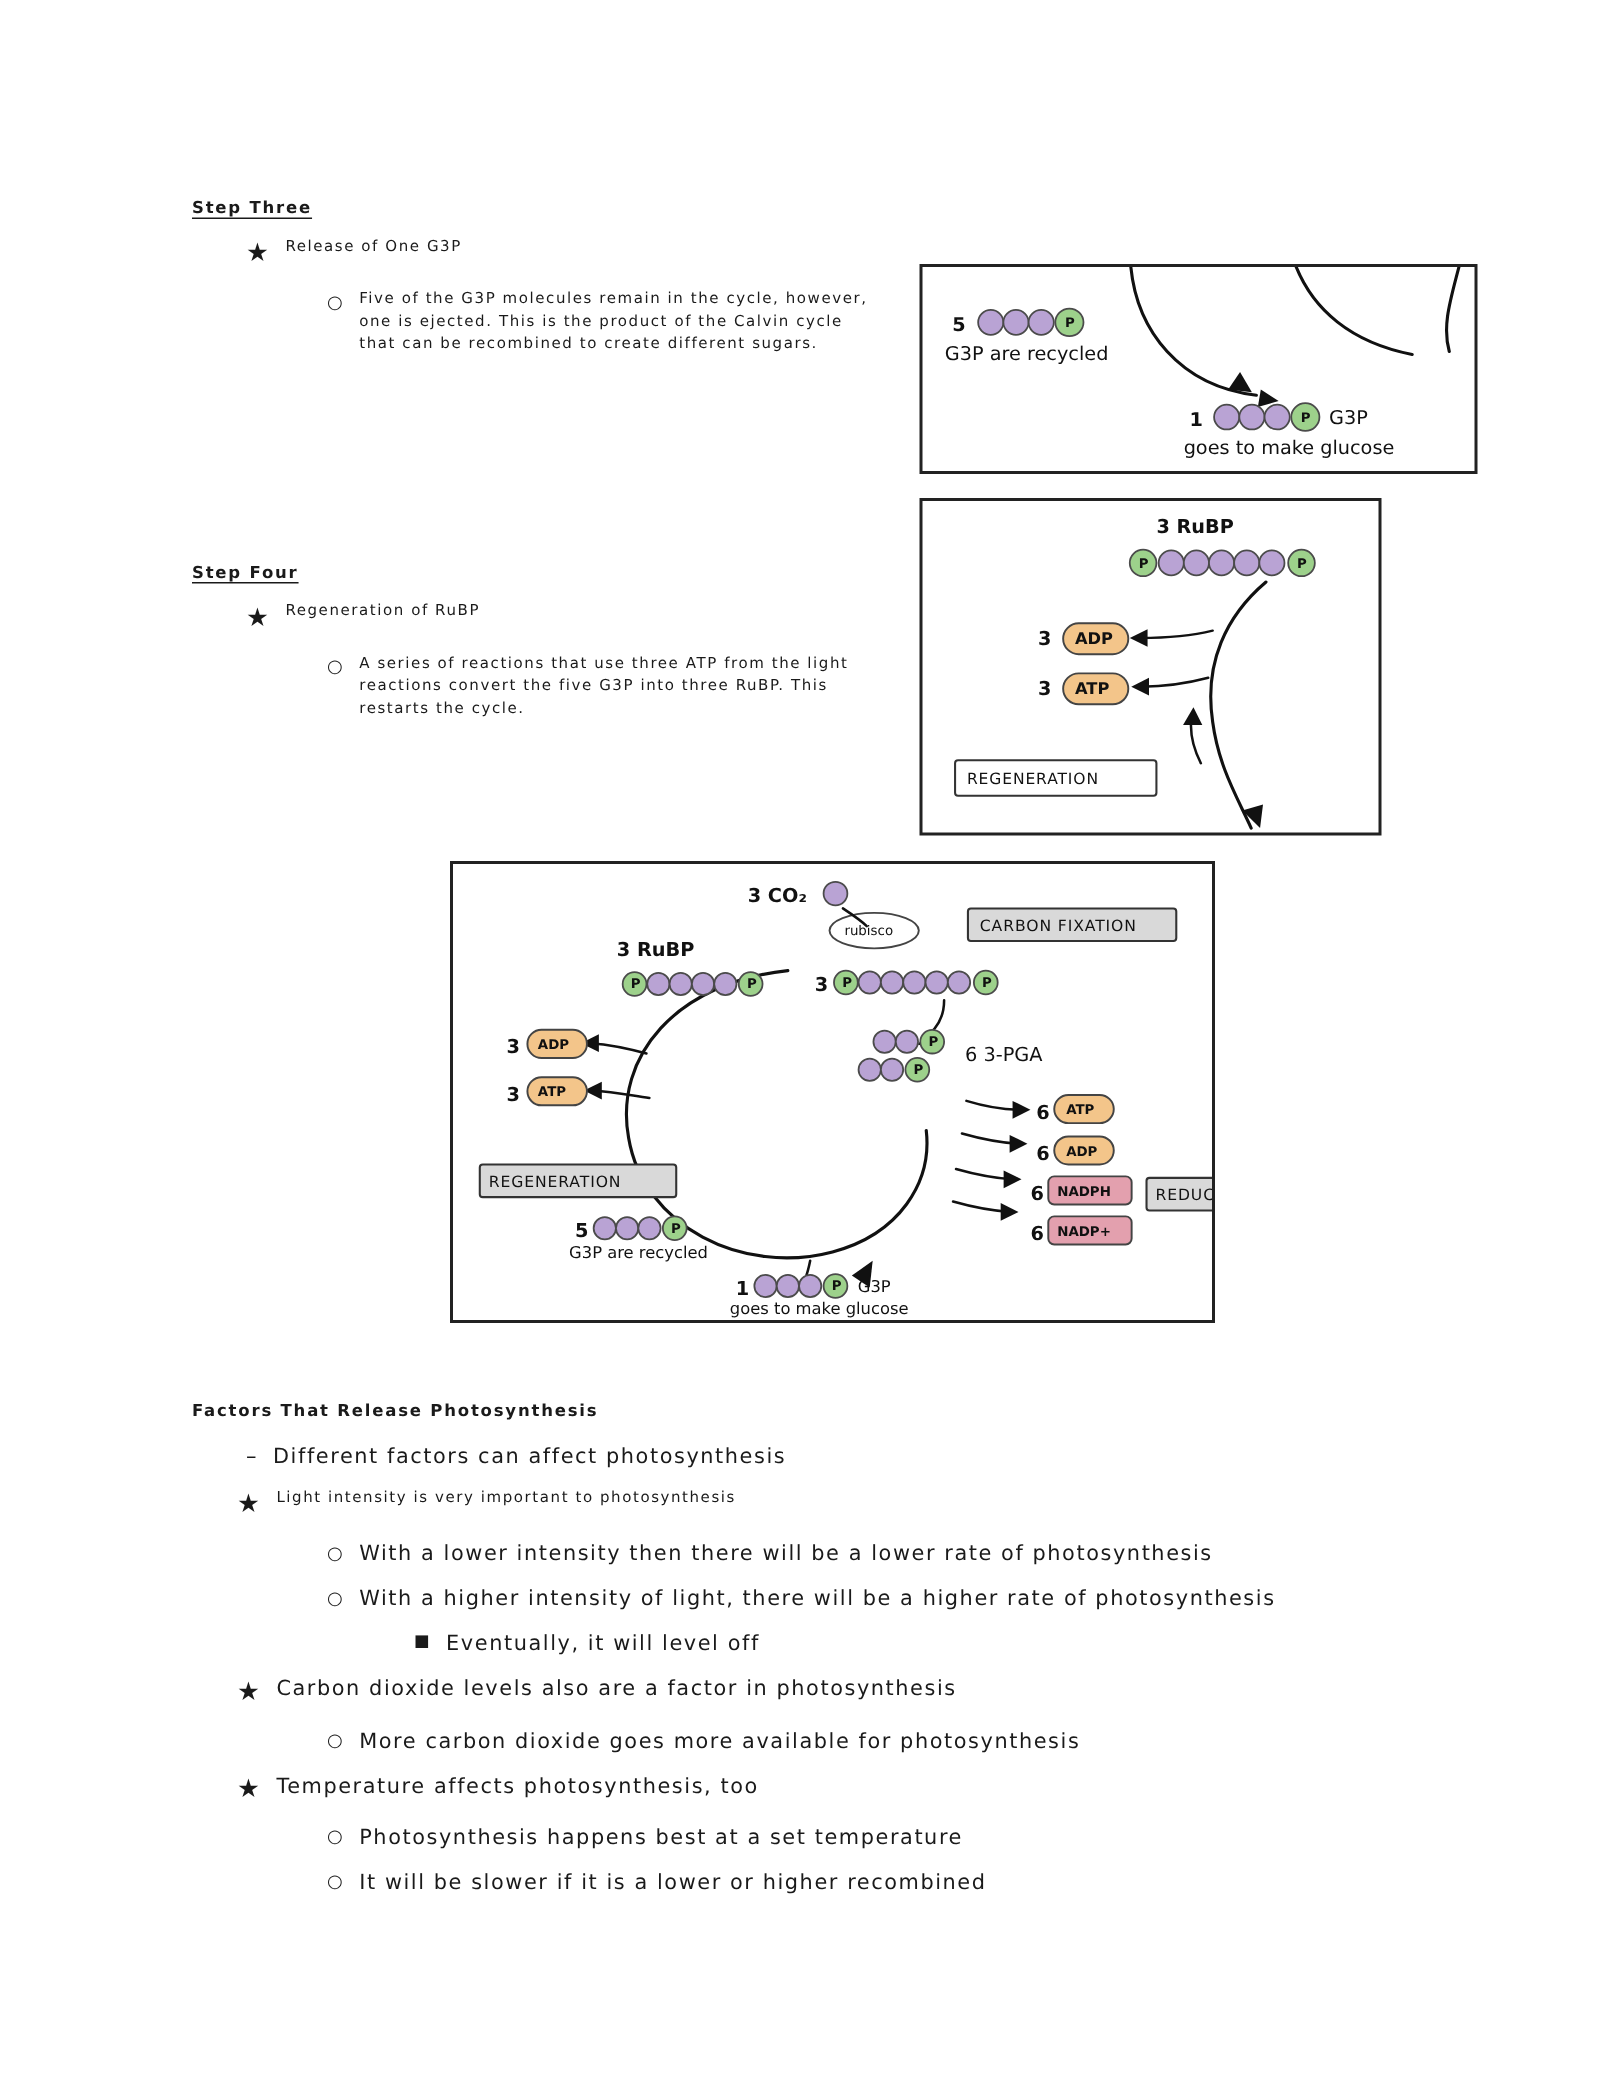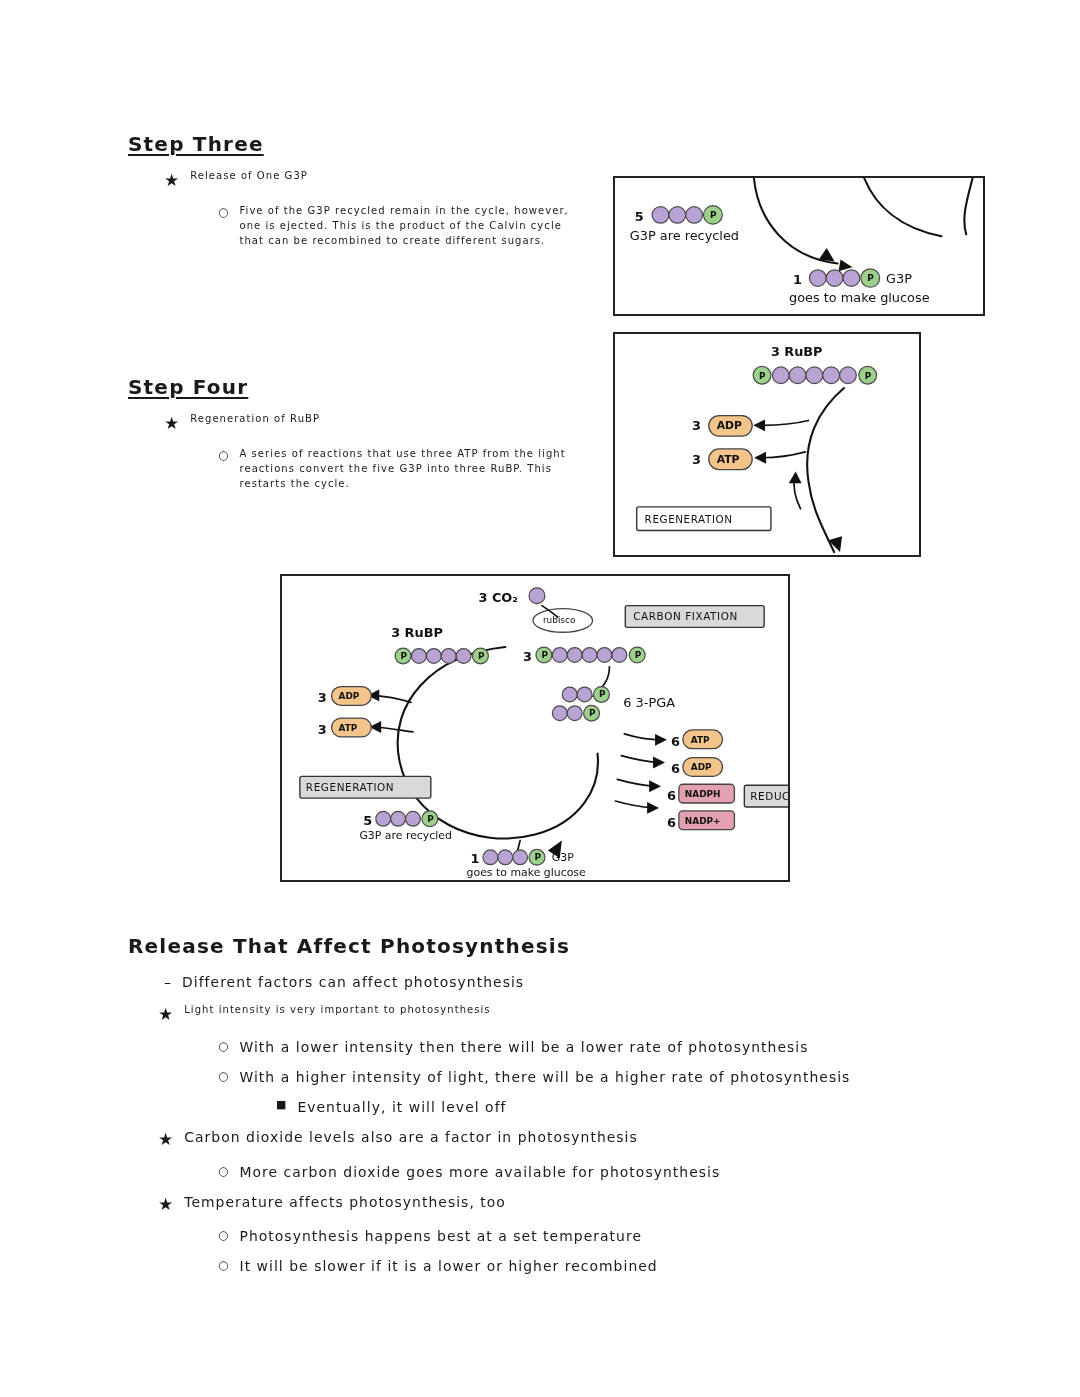--- a/index.html
+++ b/index.html
@@ -16,21 +16,21 @@
     overflow: hidden;
   }
   .page {
     position: absolute;
     inset: 0;
     padding: 0;
   }
 
   
   .section-heading {
-    font-size: 20px;
+    font-size: 11px;
     font-weight: 700;
     letter-spacing: 1.2px;
     text-decoration: underline;
     text-underline-offset: 3px;
   }
   .section-heading.plain {
     text-decoration: none;
   }
   .bullet-row {
     display: flex;
@@ -63,21 +63,21 @@
 
   
   .figure {
     position: absolute;
     background: #fff;
     border: 2px solid #222;
     box-sizing: border-box;
   }
   #fig-g3p   { left: 613px; top: 176px;  width: 372px; height: 140px; }
   #fig-regen { left: 613px; top: 332px;  width: 308px; height: 225px; }
-  #fig-cycle { left: 280px; top: 574px;  width: 510px; height: 308px; }
+  #fig-cycle { left: 300px; top: 574px;  width: 510px; height: 308px; }
 
   .fig-svg { position: absolute; inset: 0; width: 100%; height: 100%; }
 
   .hand {
     font-family: "DejaVu Sans", sans-serif;
     font-size: 13px;
     fill: #111;
   }
   .hand.sm { font-size: 11px; }
   .hand.xs { font-size: 9px; }
@@ -113,21 +113,21 @@
   <div id="step-three-block">
     <div class="section-heading">Step Three</div>
 
     <div class="bullet-row lvl1" style="margin-top:12px;">
       <span class="bullet-mark star">★</span>
       <span class="bullet-text">Release of One G3P</span>
     </div>
 
     <div class="bullet-row lvl2" style="margin-top:9px;">
       <span class="bullet-mark circ">○</span>
-      <span class="bullet-text" style="max-width:340px;">Five of the G3P recycled remain in the cycle, however, one is ejected. This is the product of the Calvin cycle that can be recombined to create different sugars.</span>
+      <span class="bullet-text" style="max-width:340px;">Five of the G3P molecules remain in the cycle, however, one is ejected. This is the product of the Calvin cycle that can be recombined to create different sugars.</span>
     </div>
   </div>
 
   <div id="step-four-block">
     <div class="section-heading">Step Four</div>
 
     <div class="bullet-row lvl1" style="margin-top:12px;">
       <span class="bullet-mark star">★</span>
       <span class="bullet-text">Regeneration of RuBP</span>
     </div>
@@ -340,21 +340,21 @@
       <circle class="bead-purple" cx="225" cy="285" r="7.5"></circle>
       <circle class="bead-purple" cx="240" cy="285" r="7.5"></circle>
       <circle class="bead-green" cx="257" cy="285" r="8"></circle>
       <text class="beadlabel" x="254.5" y="288">P</text>
       <text class="hand sm" x="272" y="289">G3P</text>
       <text class="hand sm" x="186" y="304">goes to make glucose</text>
     </svg>
   </div>
 
   <div id="factors-block">
-    <div class="section-heading plain" style="font-weight:700;">Release That Affect Photosynthesis</div>
+    <div class="section-heading plain" style="font-weight:700;">Factors That Release Photosynthesis</div>
 
     <div class="bullet-row lvl1" style="margin-top:14px;">
       <span class="bullet-mark">–</span>
       <span class="bullet-text small">Different factors can affect photosynthesis</span>
     </div>
 
     <div class="bullet-row" style="margin-top:9px;margin-left:30px;">
       <span class="bullet-mark star">★</span>
       <span class="bullet-text">Light intensity is very important to photosynthesis</span>
     </div>

